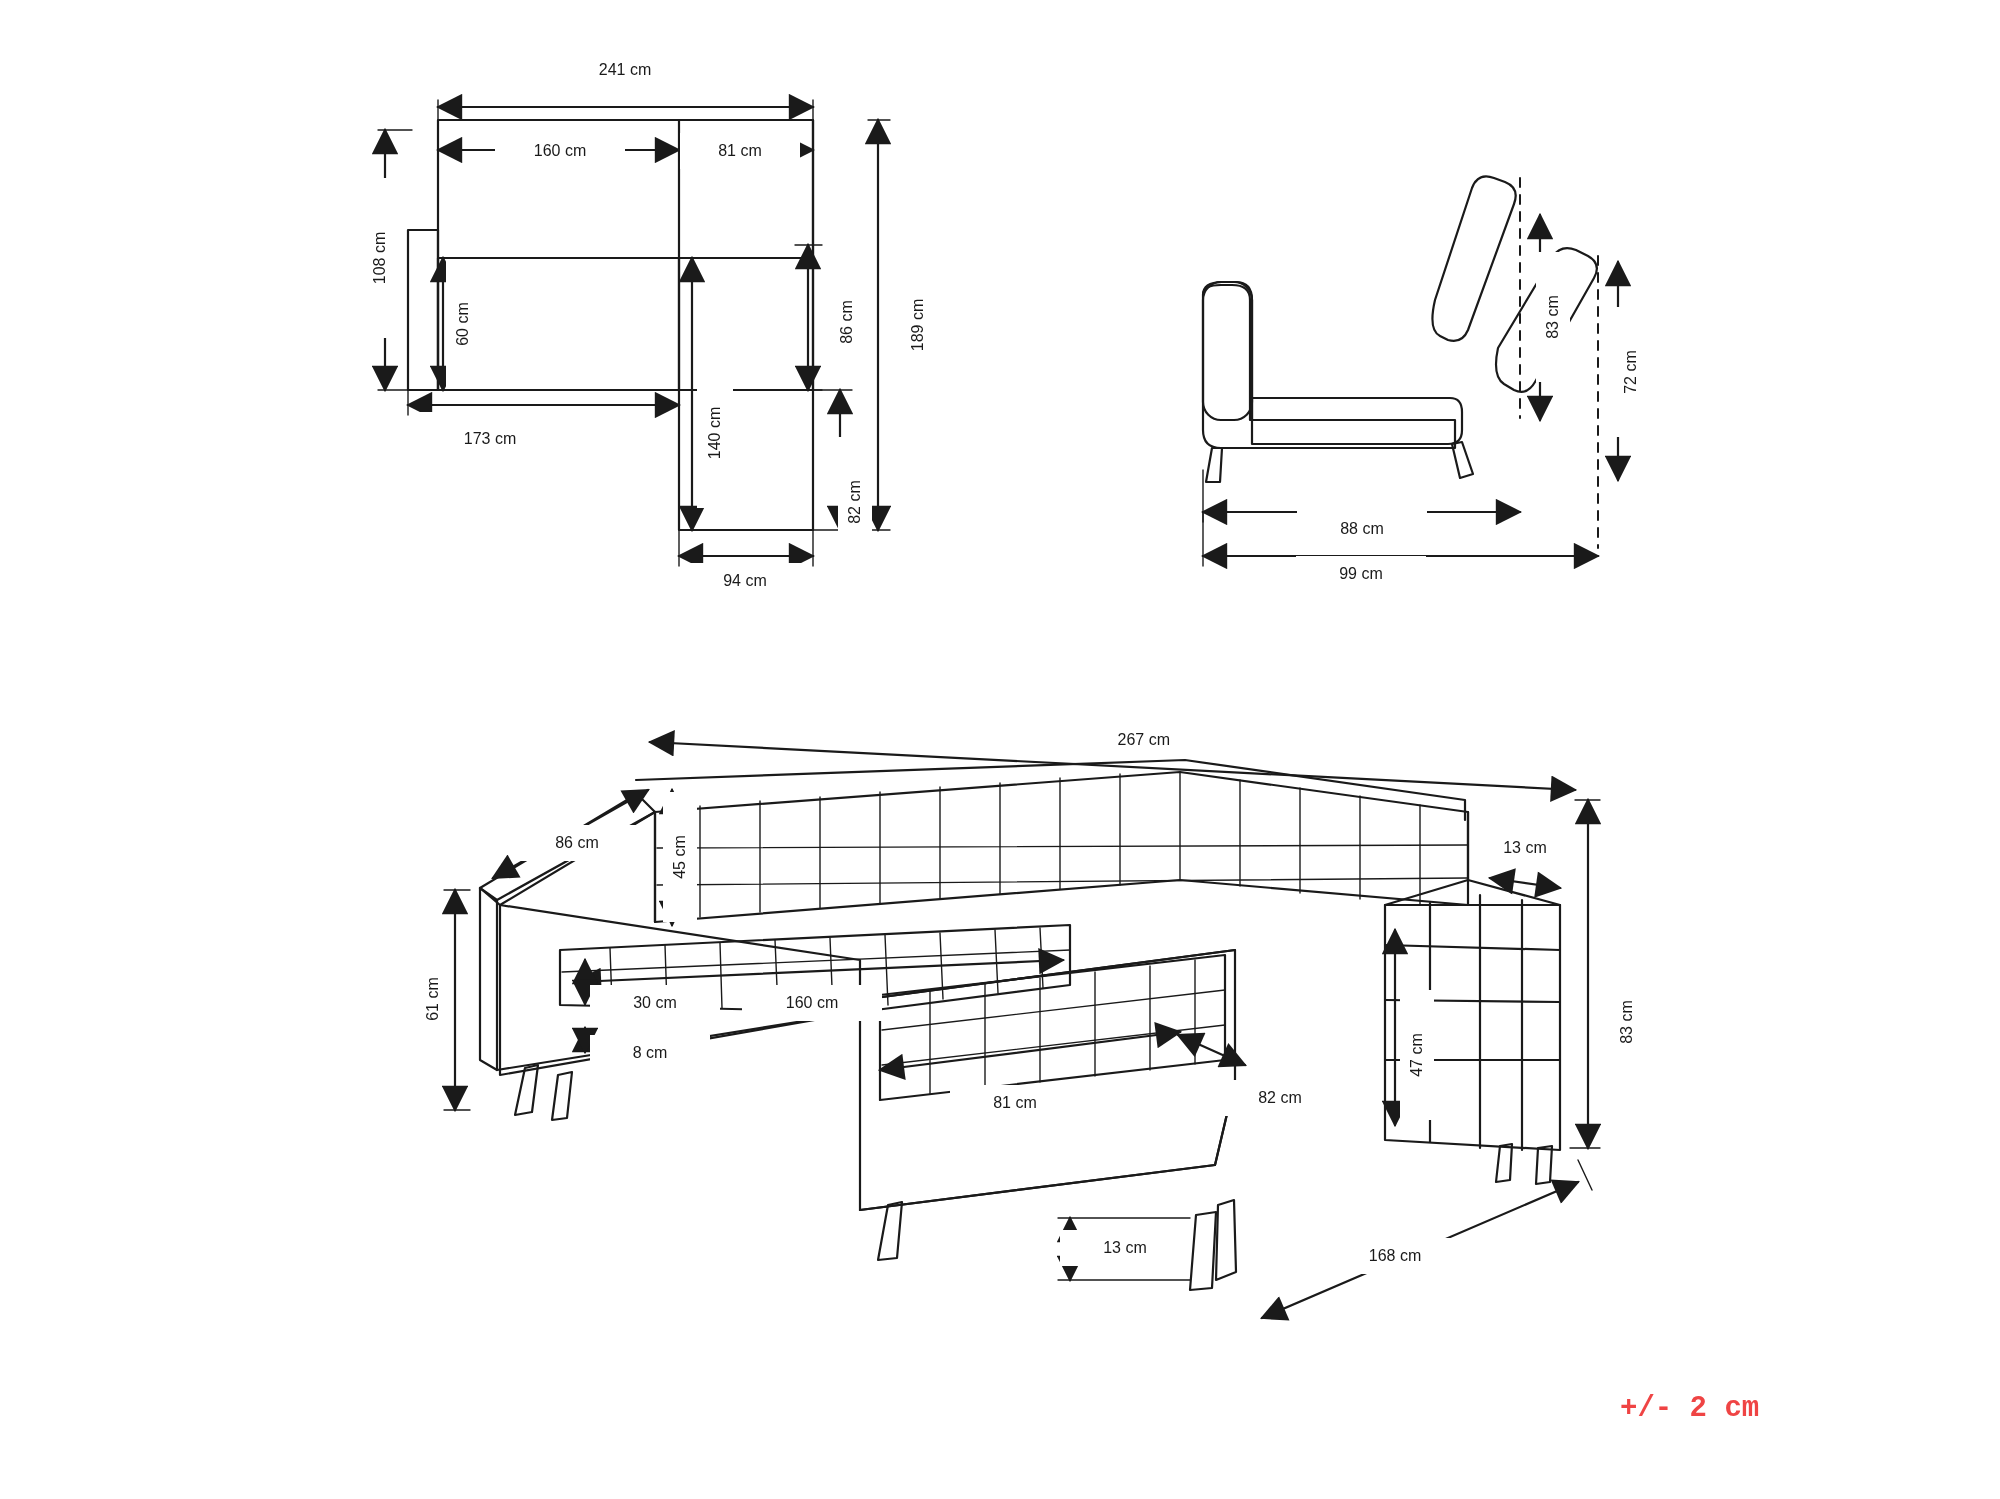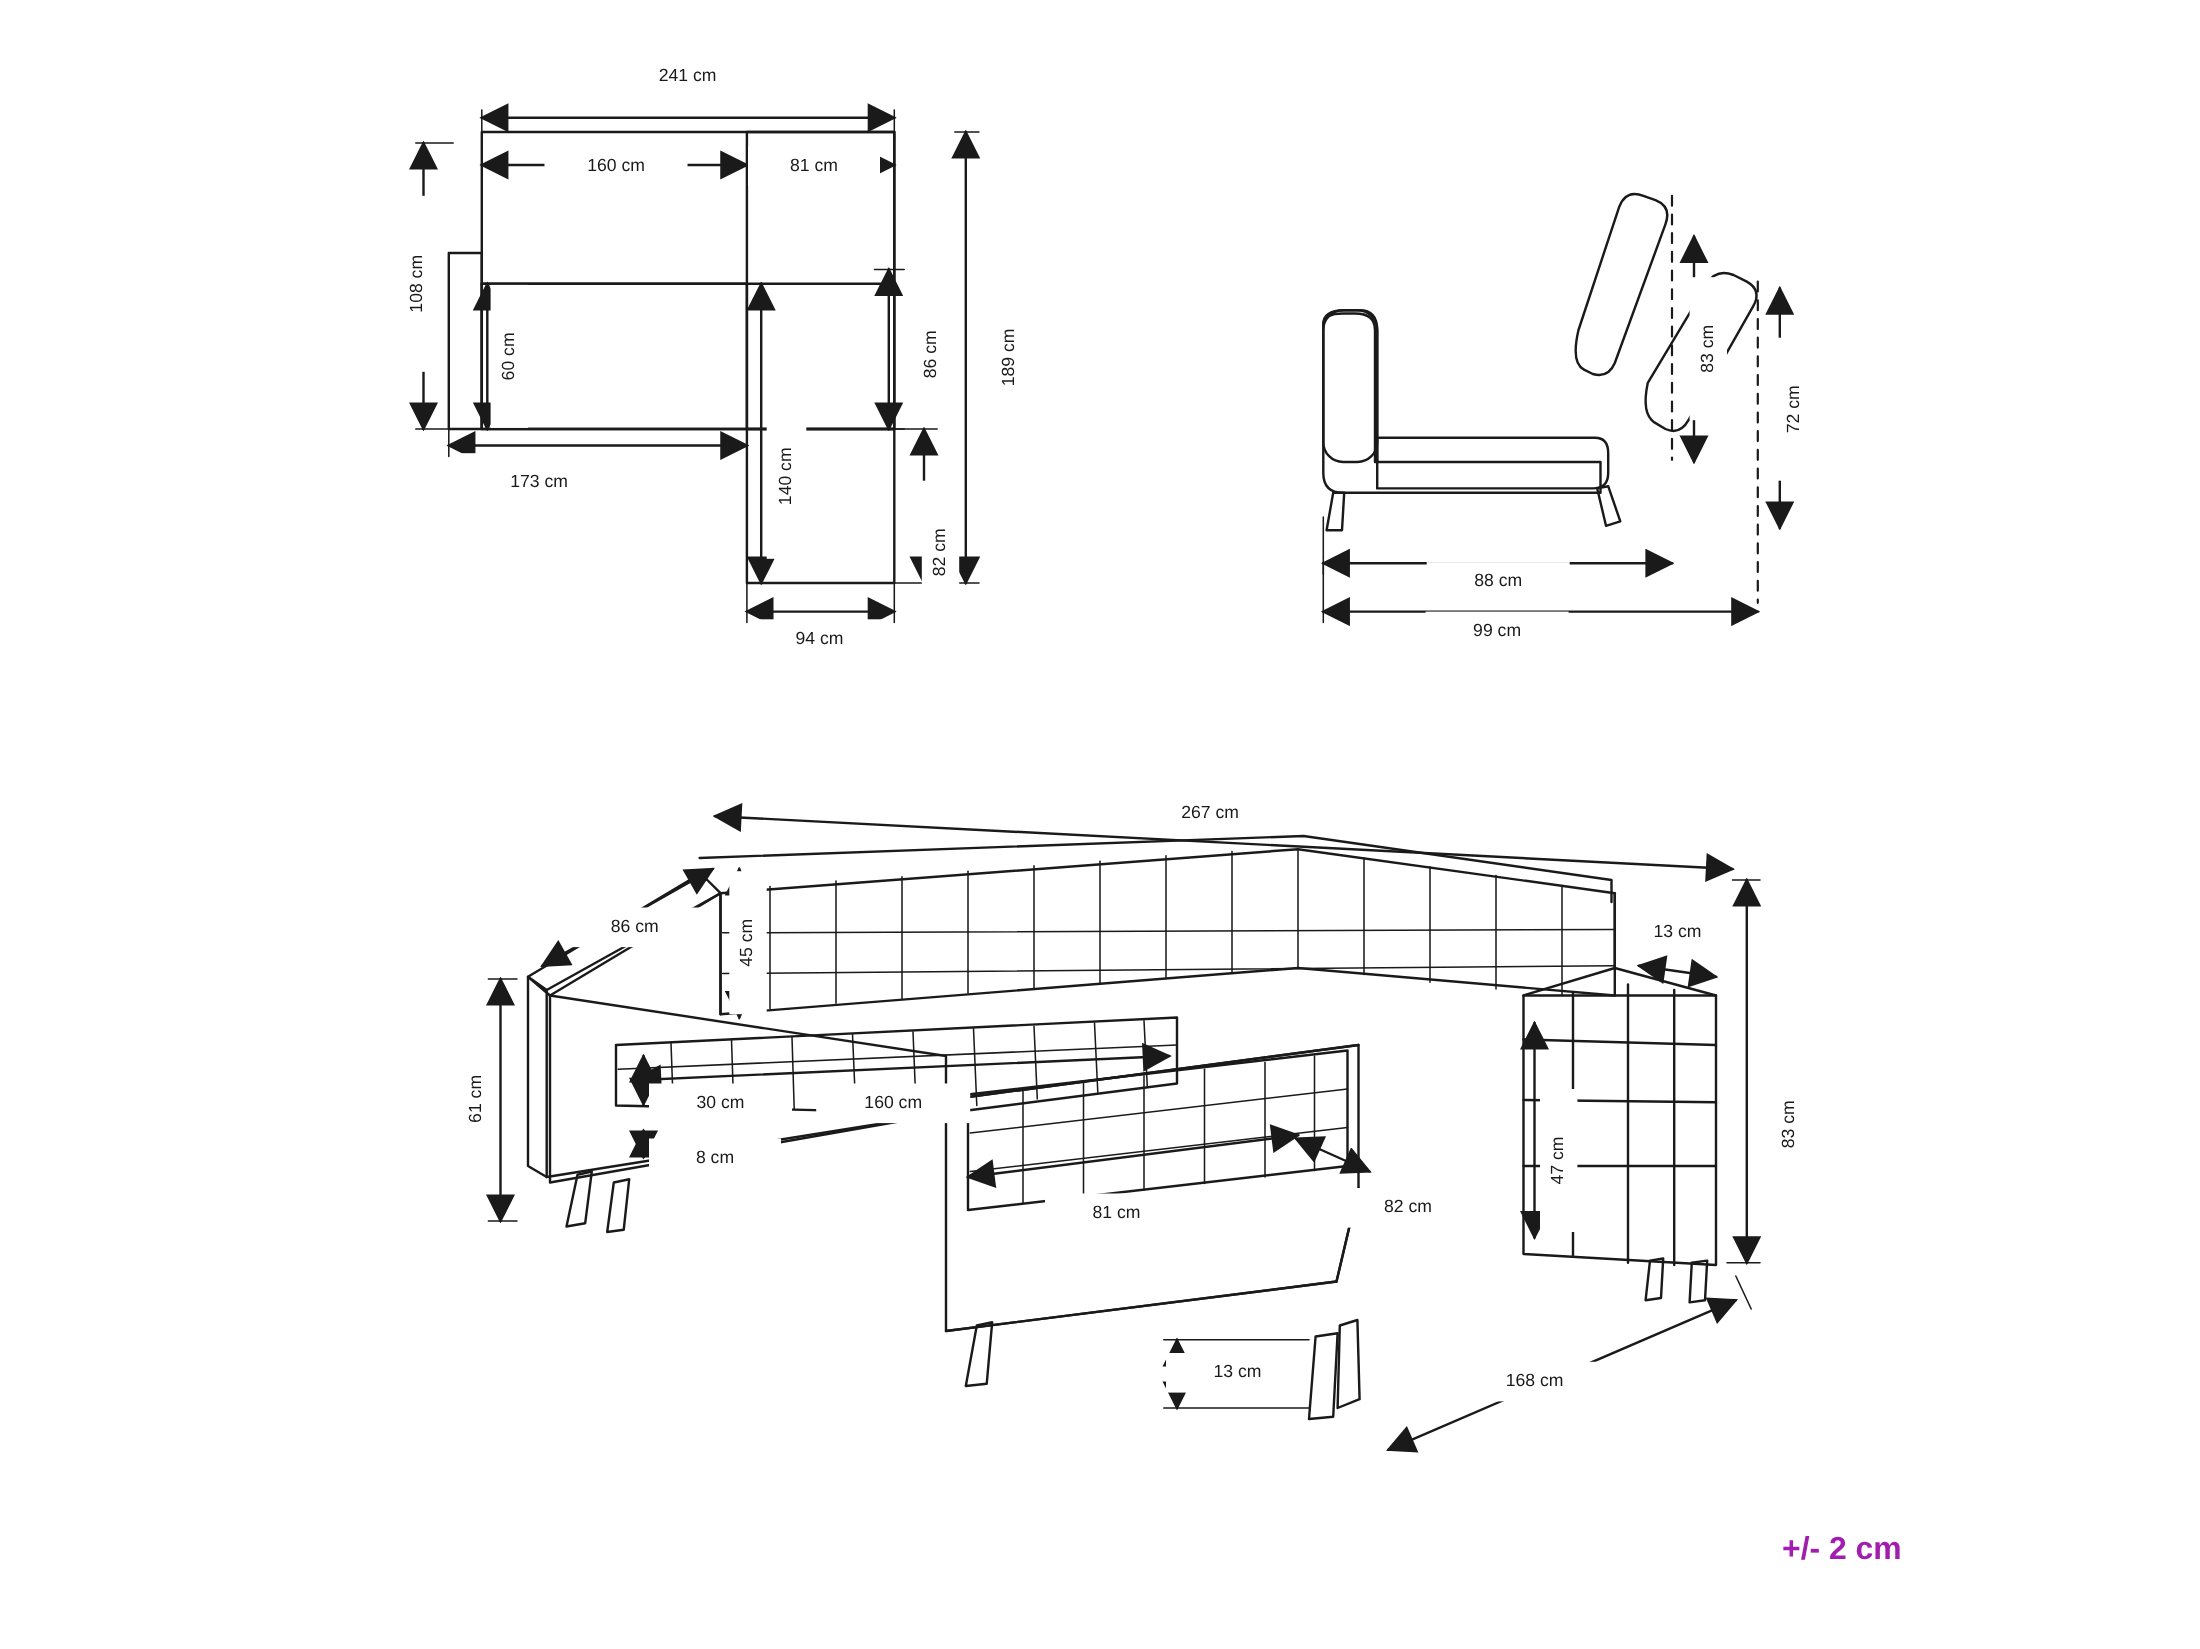--- a/index.html
+++ b/index.html
@@ -22,24 +22,24 @@
   }
   svg.diagram {
     position: absolute;
     left: 0;
     top: 0;
     width: 2000px;
     height: 1499px;
   }
   .tol {
     position: absolute;
-    font-family: Liberation Sans, sans-serif;
+    font-family: Liberation Mono, monospace;
     font-weight: bold;
     font-size: 29px;
-    color: #a21caf;
+    color: #ef4444;
     white-space: nowrap;
   }
   .lbl-box {
     position: absolute;
     display: flex;
     align-items: center;
     justify-content: center;
     background: #ffffff;
   }
 </style>
@@ -306,21 +306,21 @@
   </div>
 
   <div class="lbl-box" style="left:1297px; top:511px; width:130px; height:36px;">
     <span>88 cm</span>
   </div>
 
   <div class="lbl-box" style="left:1296px; top:556px; width:130px; height:36px;">
     <span>99 cm</span>
   </div>
 
-  <div class="lbl-box" style="left:1030px; top:722px; width:140px; height:36px;">
+  <div class="lbl-box" style="left:1030px; top:722px; width:140px; height:36px;justify-content:flex-end;">
     <span>267 cm</span>
   </div>
 
   <div class="lbl-box" style="left:512px; top:825px; width:130px; height:36px;">
     <span>86 cm</span>
   </div>
 
   <div class="lbl-box vert" style="left:615px; top:840px; width:130px; height:34px; transform:rotate(-90deg);">
     <span>45 cm</span>
   </div>

